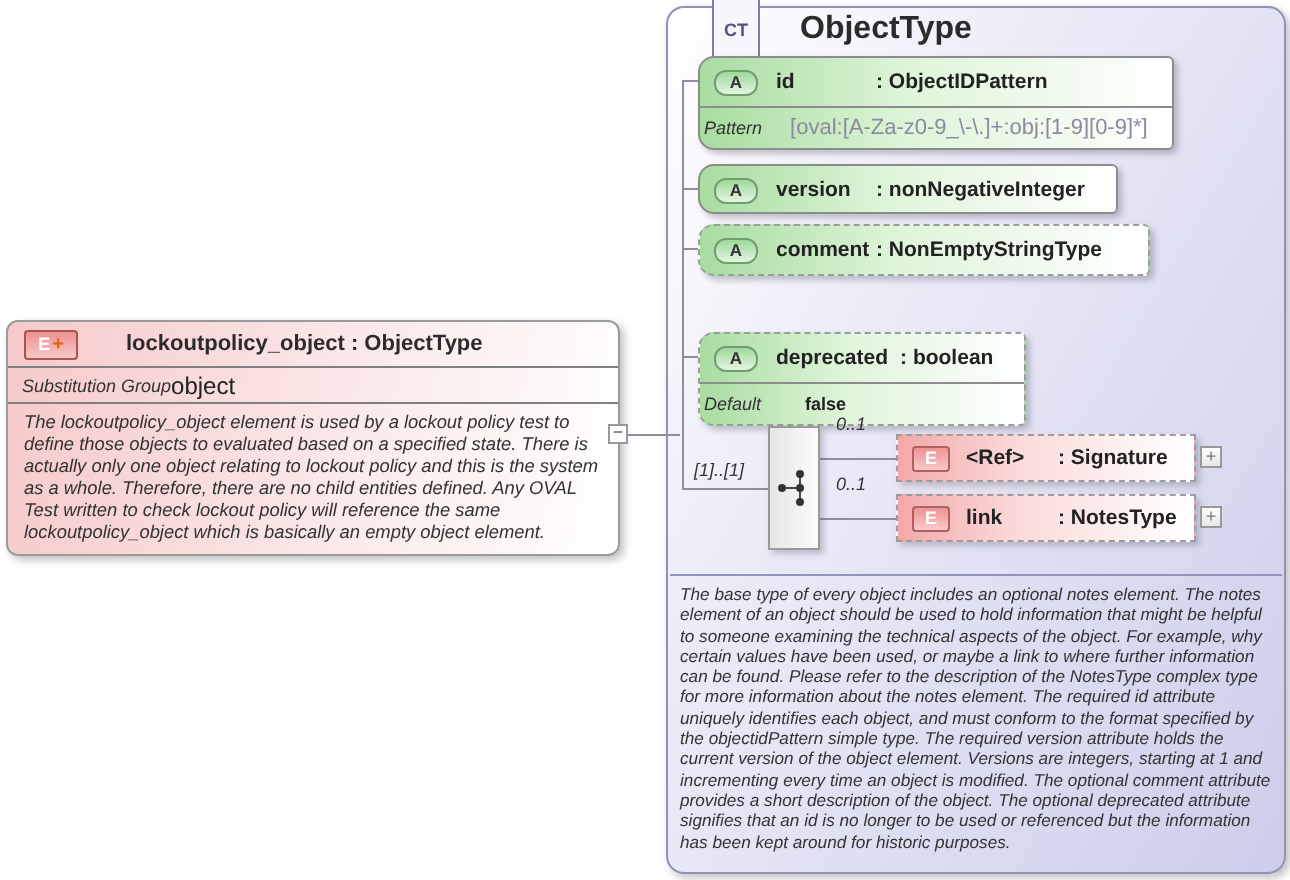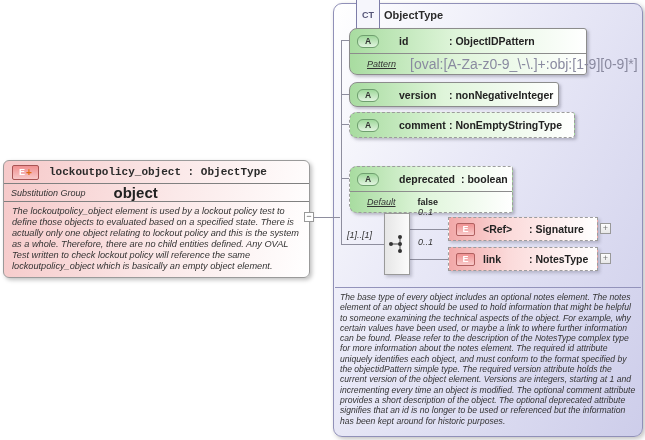--- a/index.html
+++ b/index.html
@@ -13,63 +13,63 @@
   #elem{position:absolute;left:3px;top:160px;width:307px;height:118px;
     border:1px solid #9a9a9a;border-radius:6px;
     background:linear-gradient(100deg,#f6c9c9 0%,#fbe9e9 55%,#ffffff 100%);
     box-shadow:2px 2px 4px rgba(0,0,0,.25);box-sizing:border-box;}
   .elem-header{height:22px;display:flex;align-items:center;border-bottom:1px solid #808080;}
   .badge-e{display:inline-flex;align-items:center;justify-content:center;
     width:25px;height:13px;margin-left:8px;border:1px solid #a85454;border-radius:2px;
     background:linear-gradient(180deg,#f09090 0%,#f8c8c8 100%);
     font-size:9px;font-weight:bold;color:#ffffff;}
   .badge-e .plus{color:#e06a10;font-size:10px;font-weight:bold;margin-left:1px;line-height:9px;}
-  .elem-title{margin-left:10px;font-size:11px;font-weight:bold;color:#2b2b2b;font-family:Liberation Mono, monospace;}
+  .elem-title{margin-left:24px;font-size:11px;font-weight:bold;color:#2b2b2b;}
   .subst-row{height:17px;display:flex;align-items:center;border-bottom:1px solid #808080;}
   .facet-label{font-size:9px;font-style:italic;color:#333333;}
   .subst-row .facet-label{margin-left:7px;}
-  .subst-row .facet-value{margin-left:28px;font-size:15px;font-weight:bold;color:#222222;}
+  .subst-row .facet-value{font-size:12px;font-weight:normal;color:#222222;}
   .elem-annot{padding:4px 8px 0 8px;font-size:9.2px;font-style:italic;color:#333333;
     line-height:11px;}
 
   
   #toggle{position:absolute;left:304px;top:212px;width:10px;height:10px;z-index:6;
     background:#ffffff;border:1px solid #999999;box-sizing:border-box;
     font-size:9px;line-height:7px;text-align:center;color:#555555;cursor:pointer;}
   #entry-line{left:310px;top:217px;width:30px;z-index:4;}
 
   
   #ct{position:absolute;left:333px;top:3px;width:310px;height:434px;
     border:1px solid #9090b8;border-radius:9px;
     background:linear-gradient(120deg,#ffffff 0%,#e9e9f7 40%,#cdcdea 100%);
     box-shadow:2px 2px 5px rgba(0,0,0,.25);box-sizing:border-box;}
   .ct-header{height:22px;display:flex;align-items:center;}
   .badge-ct{display:inline-flex;align-items:center;justify-content:center;
     min-width:18px;height:13px;margin-left:22px;padding:17px 2px;
     border:1px solid #7d7da8;border-radius:4px;background:#f6f6fc;
     font-size:9px;font-weight:bold;color:#555577;}
-  .ct-title{margin-left:4px;font-size:11px;font-weight:bold;color:#2b2b2b;}
+  .ct-title{margin-left:20px;font-size:16px;font-weight:bold;color:#2b2b2b;}
 
   
   .attr-box{position:absolute;left:15px;box-sizing:border-box;
     background:linear-gradient(90deg,#a8dca0 0%,#dff5da 45%,#ffffff 100%);
     border:1px solid #8c8c8c;border-radius:8px 3px 3px 8px;
     box-shadow:2px 2px 3px rgba(90,90,110,.35);}
   .attr-box.optional{border-style:dashed;border-color:#9c9c9c;}
   .attr-head{height:24px;display:flex;align-items:center;}
   .badge-a{display:inline-flex;align-items:center;justify-content:center;
     width:20px;height:11px;margin-left:7px;border:1px solid #6f9f6f;border-radius:6px;
     background:linear-gradient(180deg,#9fd89b 0%,#e2f5e0 100%);
     font-size:8.5px;font-weight:bold;color:#333333;}
-  .attr-name{margin-left:20px;min-width:50px;font-size:10.5px;font-weight:bold;color:#222222;}
+  .attr-name{margin-left:9px;min-width:50px;font-size:10.5px;font-weight:bold;color:#222222;}
   .attr-box.narrow .attr-name{min-width:0;margin-right:6px;}
   .attr-type{font-size:10.5px;font-weight:bold;color:#222222;white-space:nowrap;}
   .facet-row{height:20px;display:flex;align-items:center;border-top:1px solid #8c8c8c;}
-  .facet-row .facet-label{margin-left:17px;text-decoration:underline;}
-  .facet-row .facet-muted{margin-left:14px;font-size:14px;color:#8a8aa0;white-space:nowrap;text-align:right;}
+  .facet-row .facet-label{margin-left:2px;}
+  .facet-row .facet-muted{margin-left:14px;font-size:11px;color:#8a8aa0;white-space:nowrap;text-align:right;}
   .facet-row .facet-bold{margin-left:22px;font-size:9px;font-weight:bold;color:#222222;}
 
   
   #seq{position:absolute;left:50px;top:209px;width:26px;height:62px;box-sizing:border-box;
     border:1px solid #999999;background:linear-gradient(90deg,#e6e6e6 0%,#fbfbfb 100%);
     box-shadow:2px 2px 3px rgba(90,90,110,.3);display:flex;align-items:center;justify-content:center;}
   .card-label{position:absolute;font-size:9px;font-style:italic;color:#333333;white-space:nowrap;}
 
   
   .child-box{position:absolute;left:114px;width:150px;height:24px;box-sizing:border-box;

